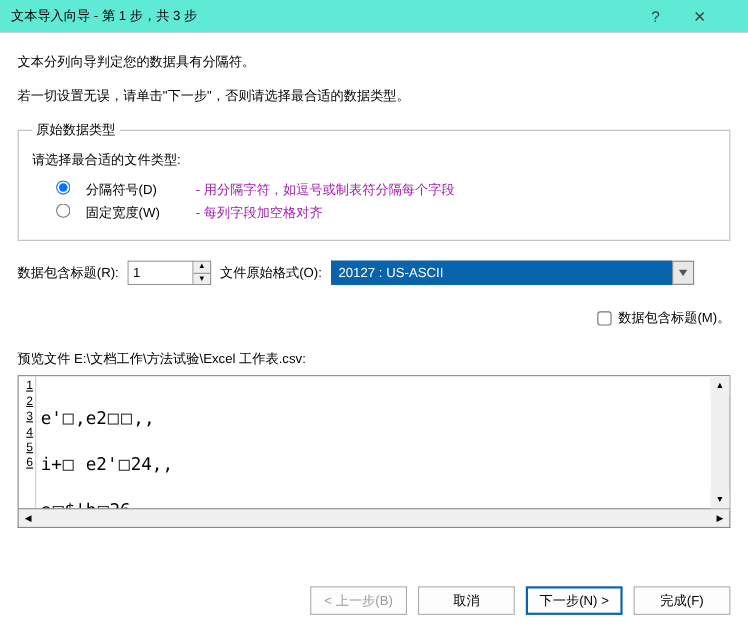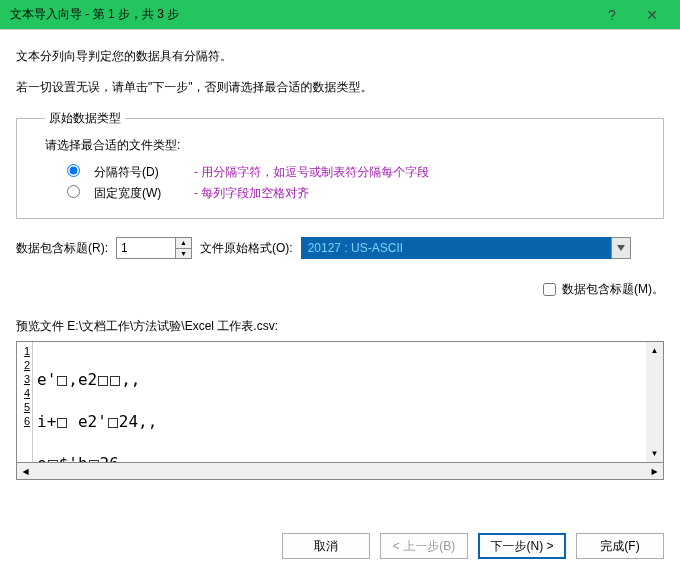--- a/index.html
+++ b/index.html
@@ -11,40 +11,40 @@
     color: #000;
     width: 680px;
     height: 569px;
     overflow: hidden;
     position: relative;
   }
   .titlebar {
     display: flex;
     align-items: center;
     height: 30px;
-    padding: 0 8px 0 10px;
+    padding: 0 24px 0 10px;
     border-bottom: 1px solid #d0d0d0;
-    background: #22c55e;
+    background: #5eead4;
   }
   .titlebar .title { flex: 1; font-size: 12px; }
   .titlebar .ctl {
     width: 40px;
     height: 30px;
     display: flex;
     align-items: center;
     justify-content: center;
     font-size: 14px;
     color: #444;
   }
   .content { padding: 14px 16px 0 16px; }
   .para { margin: 4px 0 14px 0; }
   fieldset {
     border: 1px solid #bdbdbd;
     margin: 6px 0 18px 0;
-    padding: 8px 12px 12px 28px;
+    padding: 8px 12px 12px 12px;
   }
   legend { padding: 0 4px; font-size: 12px; }
   .subhint { margin: 2px 0 10px 0; }
   .radio-row {
     display: flex;
     align-items: flex-start;
     margin: 4px 0 4px 22px;
     gap: 10px;
   }
   .radio-row input[type=radio] { margin: 0 4px 0 0; }
@@ -90,21 +90,21 @@
     align-items: stretch;
     height: 22px;
     flex: 1;
     max-width: 330px;
   }
   .combo .combo-value {
     flex: 1;
     background: #0a64ad;
     border: 1px solid #0a64ad;
     border-right: none;
-    color: #7dd3fc;
+    color: #ffffff;
     padding: 0 6px;
     display: flex;
     align-items: center;
     font-size: 12px;
   }
   .combo .combo-btn {
     width: 20px;
     background: #e8e8e8;
     border: 1px solid #888;
     display: flex;
@@ -288,17 +288,17 @@
   </div>
   <div class="hscroll">
     <div class="arr">◀</div>
     <div class="track"></div>
     <div class="arr">▶</div>
   </div>
 
 </div>
 
 <div class="buttons">
+  <div class="btn disabled">&lt; 上一步(B)</div>
   <div class="btn">取消</div>
-  <div class="btn disabled">&lt; 上一步(B)</div>
   <div class="btn primary">下一步(N) &gt;</div>
   <div class="btn">完成(F)</div>
 </div>
 
 </body></html>

